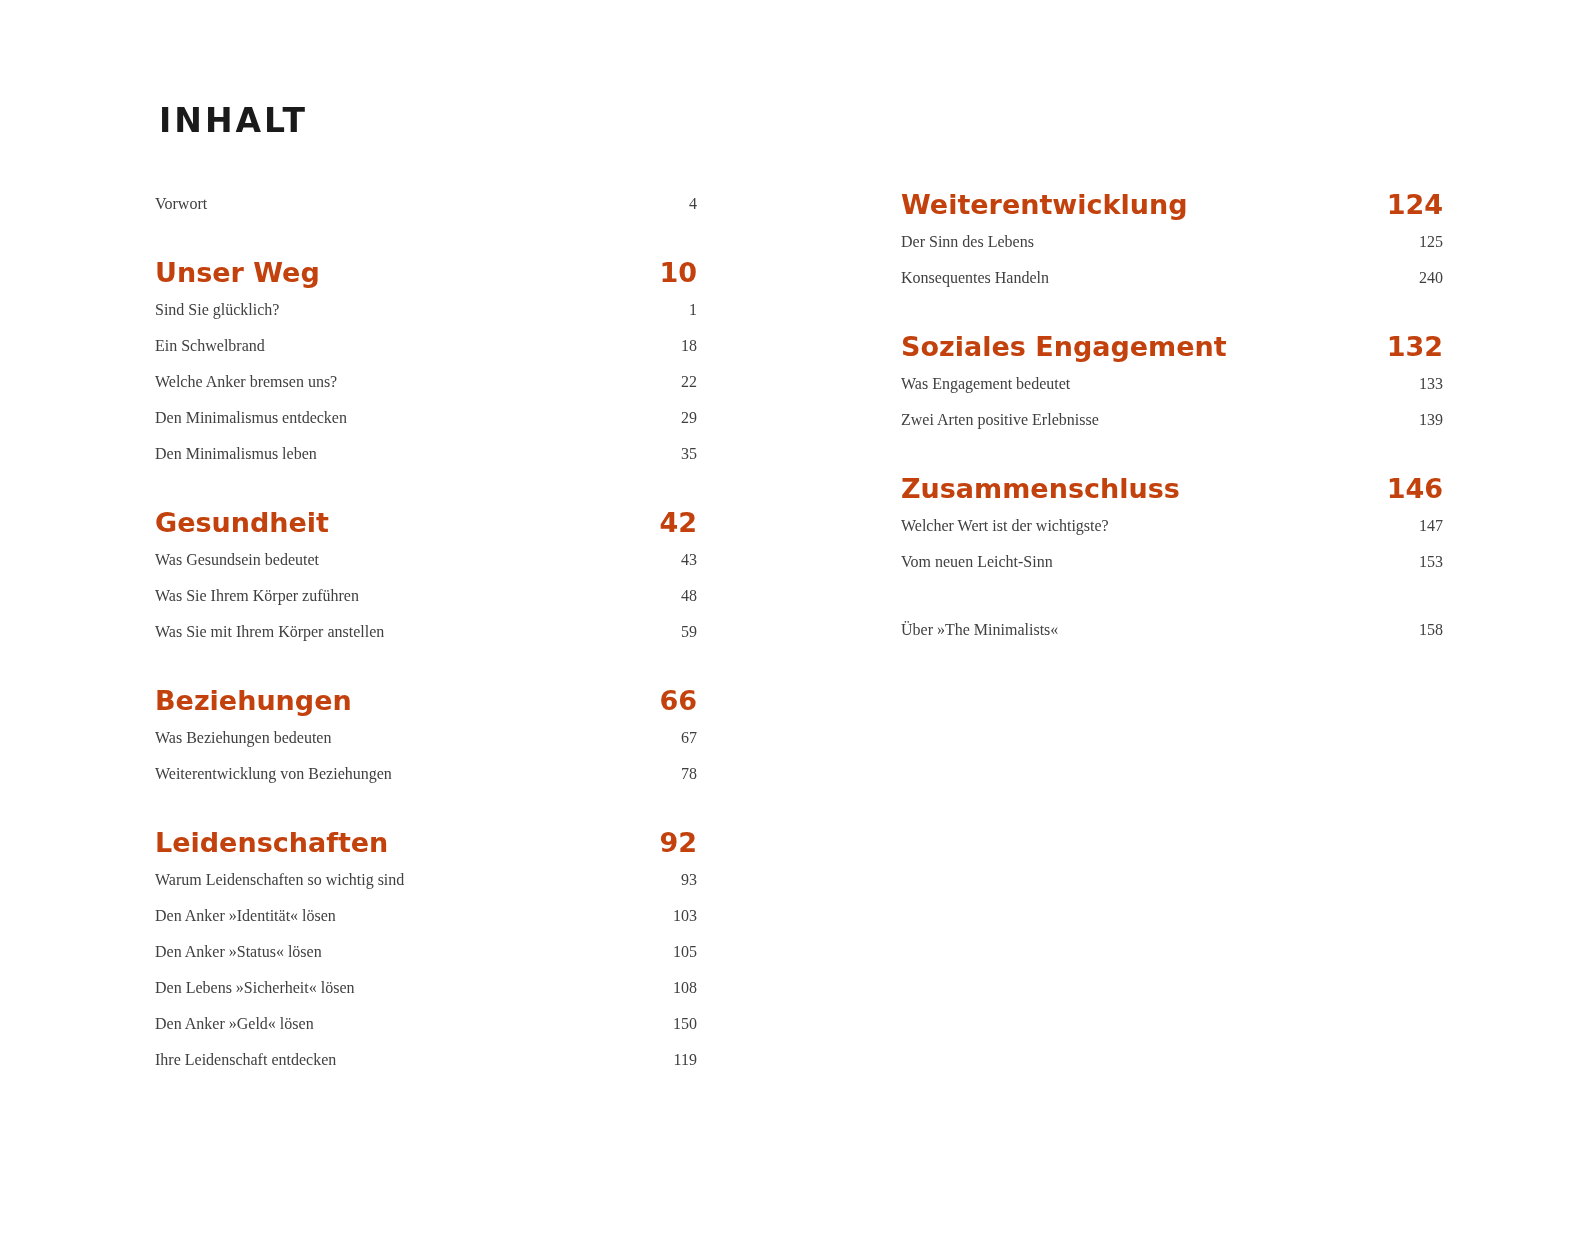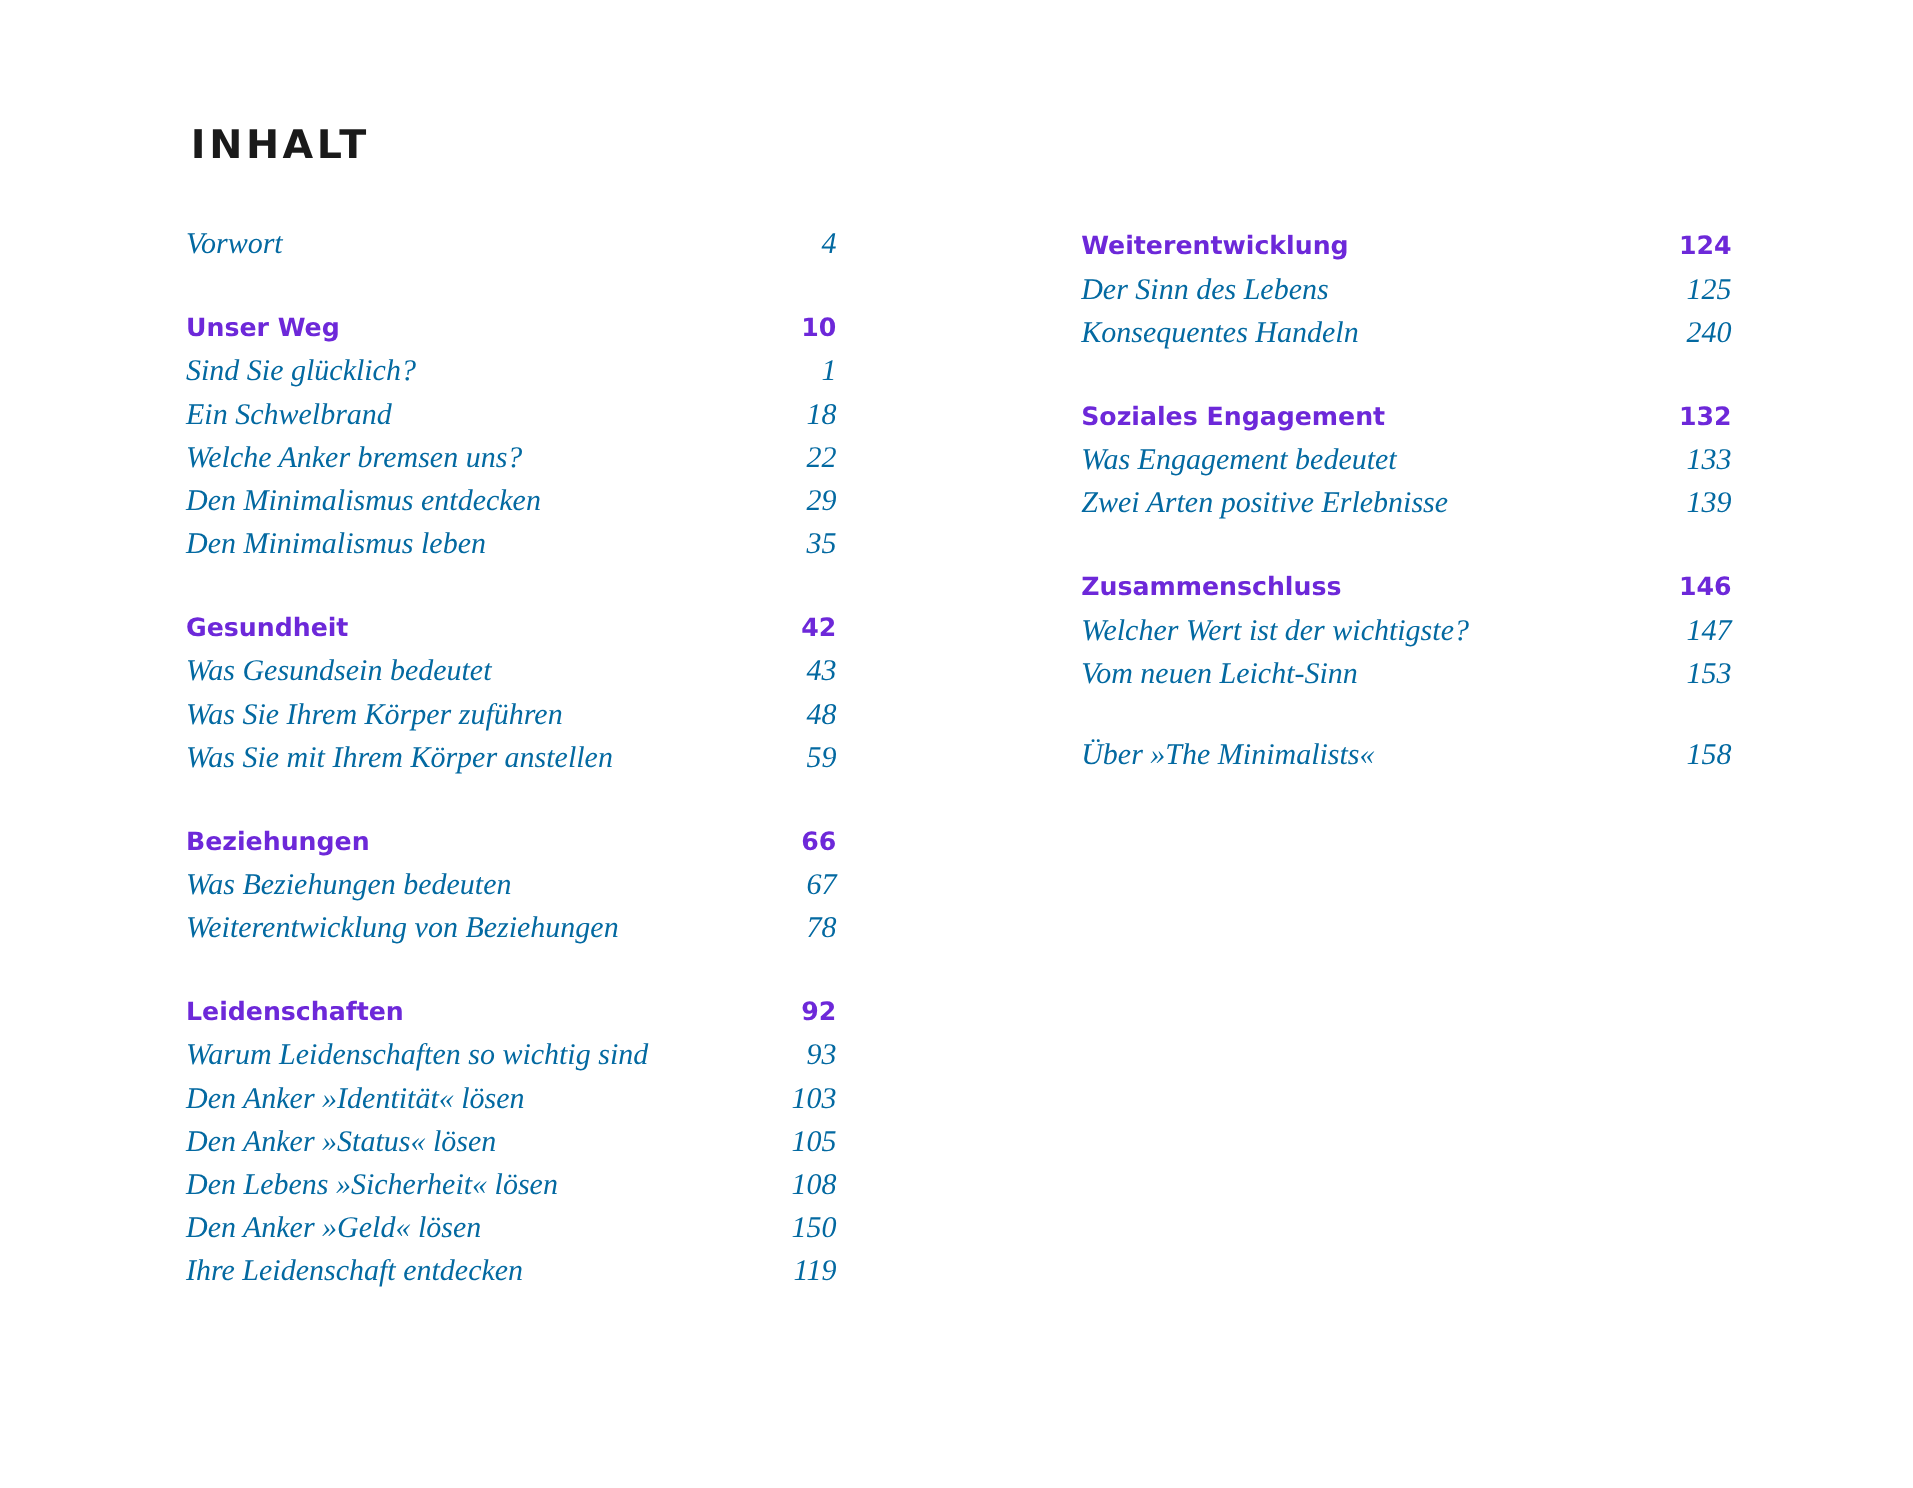--- a/index.html
+++ b/index.html
@@ -10,24 +10,24 @@
     font-size: 33px; letter-spacing: 3px; margin: 4px; line-height: 1;
   }
   .col { position: absolute; width: 542px; }
   .col.left { left: 155px; top: 186px; }
   .col.right { left: 901px; top: 186px; }
   .row {
     display: flex; justify-content: space-between; align-items: baseline;
     height: 36px; line-height: 36px;
   }
   .row.sub .lbl, .row.sub .pg {
-    font-family: "Liberation Serif", "DejaVu Serif", serif; font-size: 25px; color: #0369a1; font-style: italic;
+    font-family: "Liberation Serif", "DejaVu Serif", serif; font-size: 16px; color: #404040;
   }
   .row.head .lbl, .row.head .pg {
-    font-family: "DejaVu Sans", sans-serif; font-weight: bold; font-size: 21px; color: #6d28d9; text-align: center;
+    font-family: "DejaVu Sans", sans-serif; font-weight: bold; font-size: 27px; color: #c2410c; text-align: center;
   }
   .row.head { height: 38px; line-height: 38px; }
   .gap { height: 32px; }
 </style>
 </head>
 <body>
 
 <h1 class="title">INHALT</h1>
 
 <div class="col left">

